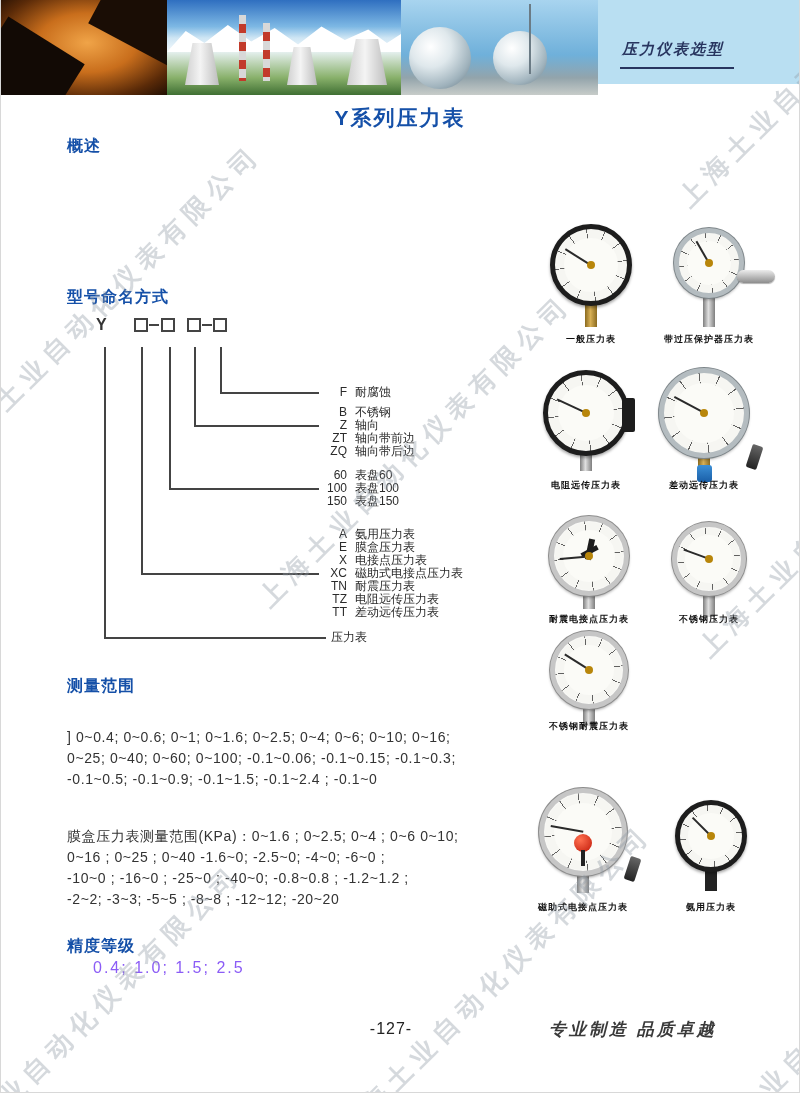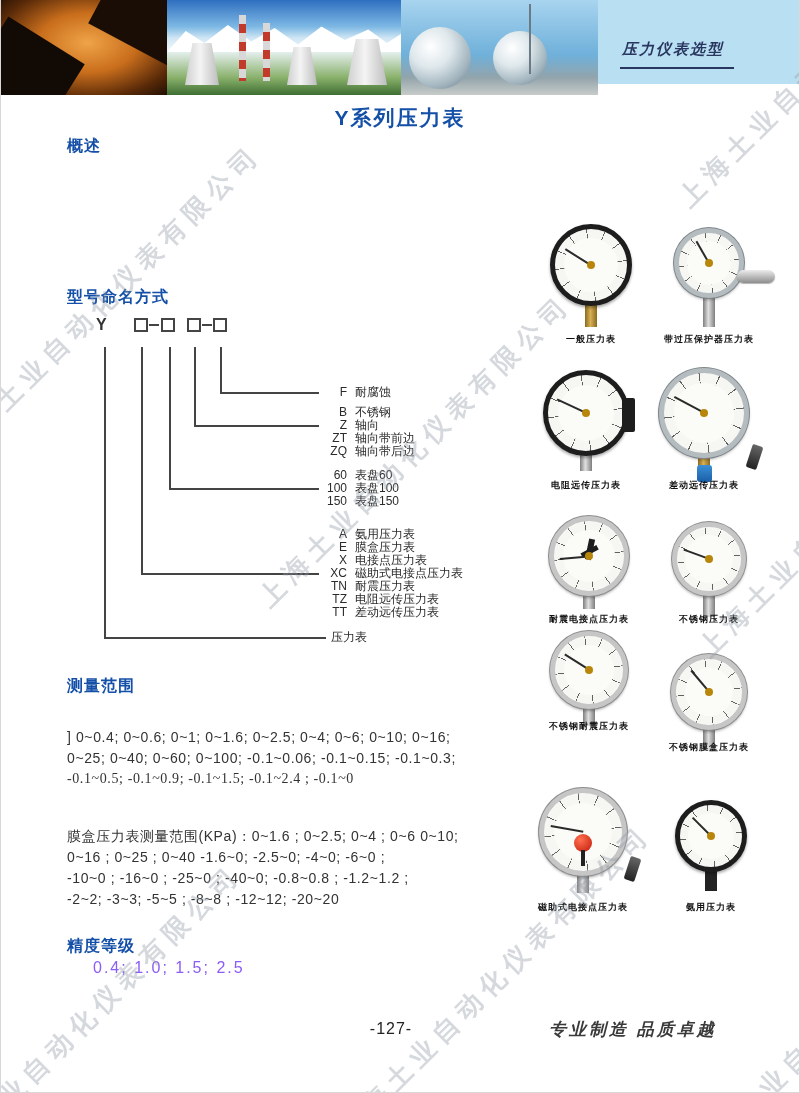--- a/index.html
+++ b/index.html
@@ -185,21 +185,21 @@
   <div class="code-row" style="top:606px;">
     <b>TT</b><span>差动远传压力表</span>
   </div>
   <div class="code-row" id="base-row" style="top:631px;">
     <span>压力表</span>
   </div>
 
   <div class="sec-head" id="rg-head">测量范围</div>
   <div class="range-line" style="top:727px;">] 0~0.4; 0~0.6; 0~1; 0~1.6; 0~2.5; 0~4; 0~6; 0~10; 0~16;</div>
   <div class="range-line" style="top:748px;">0~25; 0~40; 0~60; 0~100; -0.1~0.06; -0.1~0.15; -0.1~0.3;</div>
-  <div class="range-line" style="top:769px;font-family:Liberation Serif, serif;">-0.1~0.5; -0.1~0.9; -0.1~1.5; -0.1~2.4 ; -0.1~0</div>
+  <div class="range-line" style="top:769px;">-0.1~0.5; -0.1~0.9; -0.1~1.5; -0.1~2.4 ; -0.1~0</div>
   <div class="range-line" style="top:826px;">膜盒压力表测量范围(KPa)：0~1.6 ; 0~2.5;  0~4 ; 0~6 0~10;</div>
   <div class="range-line" style="top:847px;">0~16 ; 0~25 ; 0~40 -1.6~0;  -2.5~0;   -4~0;  -6~0 ;</div>
   <div class="range-line" style="top:868px;">-10~0 ; -16~0 ; -25~0  ; -40~0;  -0.8~0.8 ;   -1.2~1.2 ;</div>
   <div class="range-line" style="top:889px;">-2~2;   -3~3;   -5~5 ; -8~8  ; -12~12; -20~20</div>
 
   <div class="sec-head" id="ac-head">精度等级</div>
   <div id="ac-vals">0.4; 1.0; 1.5;  2.5</div>
 
   <div class="gfig" style="left:648px;top:228px;height:118px;">
     <div class="gauge rim-silver" style="width:70px;height:70px;">
@@ -254,28 +254,20 @@
     <div class="stem stem-steel"></div>
     <div class="caption">不锈钢压力表</div>
   </div>
   <div class="gfig" style="left:528px;top:631px;height:102px;">
     <div class="gauge rim-chrome" style="width:78px;height:78px;">
       <div class="needle" style="transform:rotate(-58deg);"></div>
         <div class="hub"></div>
     </div>
     <div class="stem stem-steel" style="height:18px;"></div>
     <div class="caption">不锈钢耐震压力表</div>
-  </div>
-  <div class="gfig" style="left:648px;top:654px;height:100px;">
-    <div class="gauge rim-chrome" style="width:76px;height:76px;">
-      <div class="needle" style="transform:rotate(-40deg);"></div>
-        <div class="hub"></div>
-    </div>
-    <div class="stem stem-steel"></div>
-    <div class="caption">不锈钢膜盒压力表</div>
   </div>
   <div class="gfig" style="left:522px;top:788px;height:126px;">
     <div class="gauge rim-chrome" style="width:88px;height:88px;">
       <div class="needle" style="transform:rotate(-80deg);"></div>
       <div class="red-knob"></div>
       <div class="side-conn" style="bottom:-10px;"></div>
     </div>
     <div class="stem stem-steel" style="height:18px;"></div>
     <div class="caption">磁助式电接点压力表</div>
   </div>

